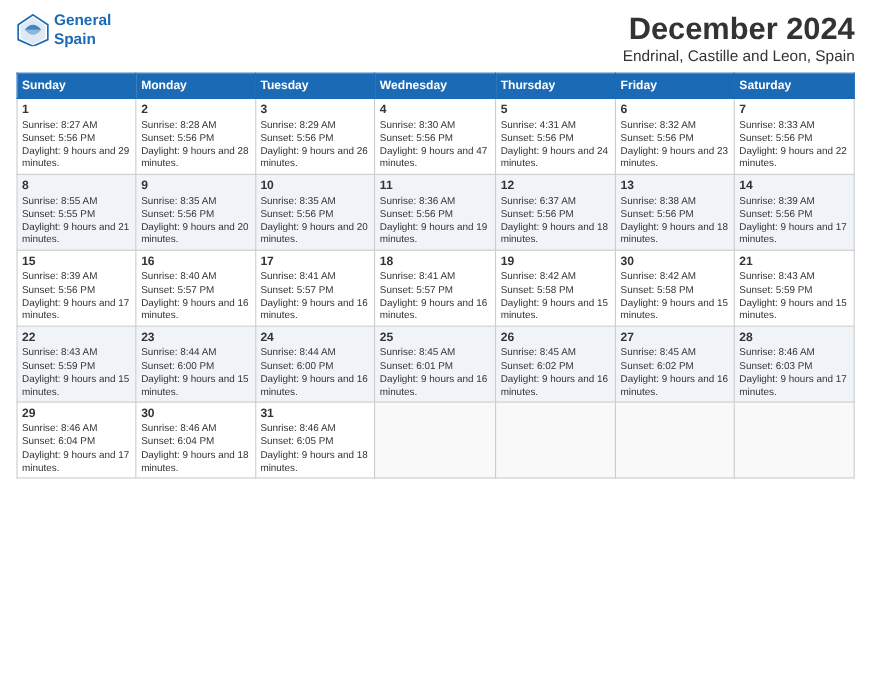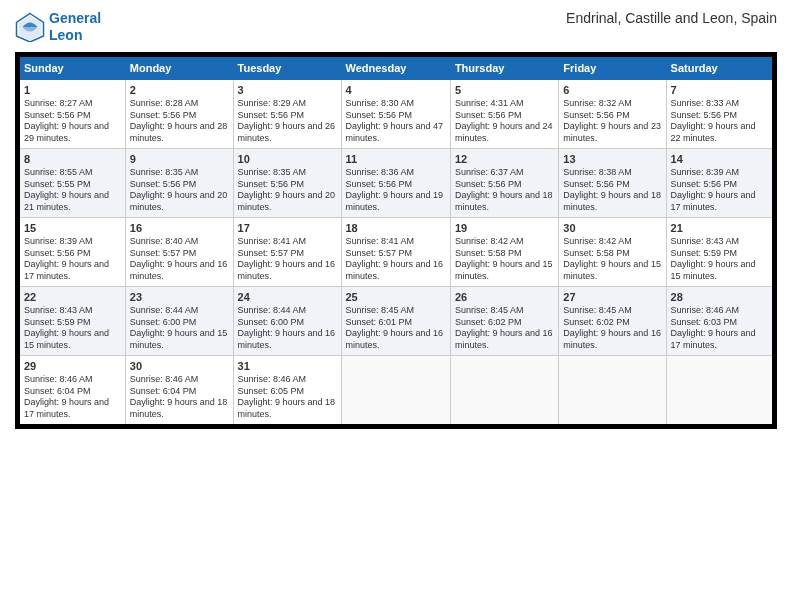--- a/index.html
+++ b/index.html
@@ -48,21 +48,21 @@
       color: #333;
     }
     .subtitle {
       font-size: 14px;
       color: #333;
       text-align: center;
     }
     .calendar {
       width: 100%;
       border-collapse: collapse;
-      border: 5px solid #000000;
+      border: 1px solid #000000;
       font-size: 9px;
       padding-left: 48px;
     }
     .calendar th {
       background-color: #1a6ab5;
       color: #fff;
       text-align: left;
       padding: 5px 4px;
       font-size: 11px;
       font-weight: bold;
@@ -100,24 +100,25 @@
   <div class="header">
     <div class="logo">
       <svg class="logo-icon" viewBox="0 0 40 40">
         <polygon points="20,5 35,15 35,30 20,38 5,30 5,15" fill="#1a6ab5" opacity="0.15"></polygon>
         <polygon points="20,2 38,14 38,32 20,40 2,32 2,14" fill="none" stroke="#1a6ab5" stroke-width="2"></polygon>
         <path d="M10,20 Q20,8 30,20" fill="#1a6ab5" opacity="0.8"></path>
         <path d="M10,20 Q20,32 30,20" fill="#1a6ab5" opacity="0.4"></path>
       </svg>
       <div class="logo-text">
         <div><span>General</span></div>
-        <div><span>Leon</span></div>
+        <div><span>Spain</span></div>
       </div>
     </div>
     <div class="title-block">
+      <div class="main-title">December 2024</div>
       <div class="subtitle">Endrinal, Castille and Leon, Spain</div>
     </div>
   </div>
 
   <table class="calendar">
     <thead>
       <tr>
         <th>Sunday</th>
         <th>Monday</th>
         <th>Tuesday</th>

